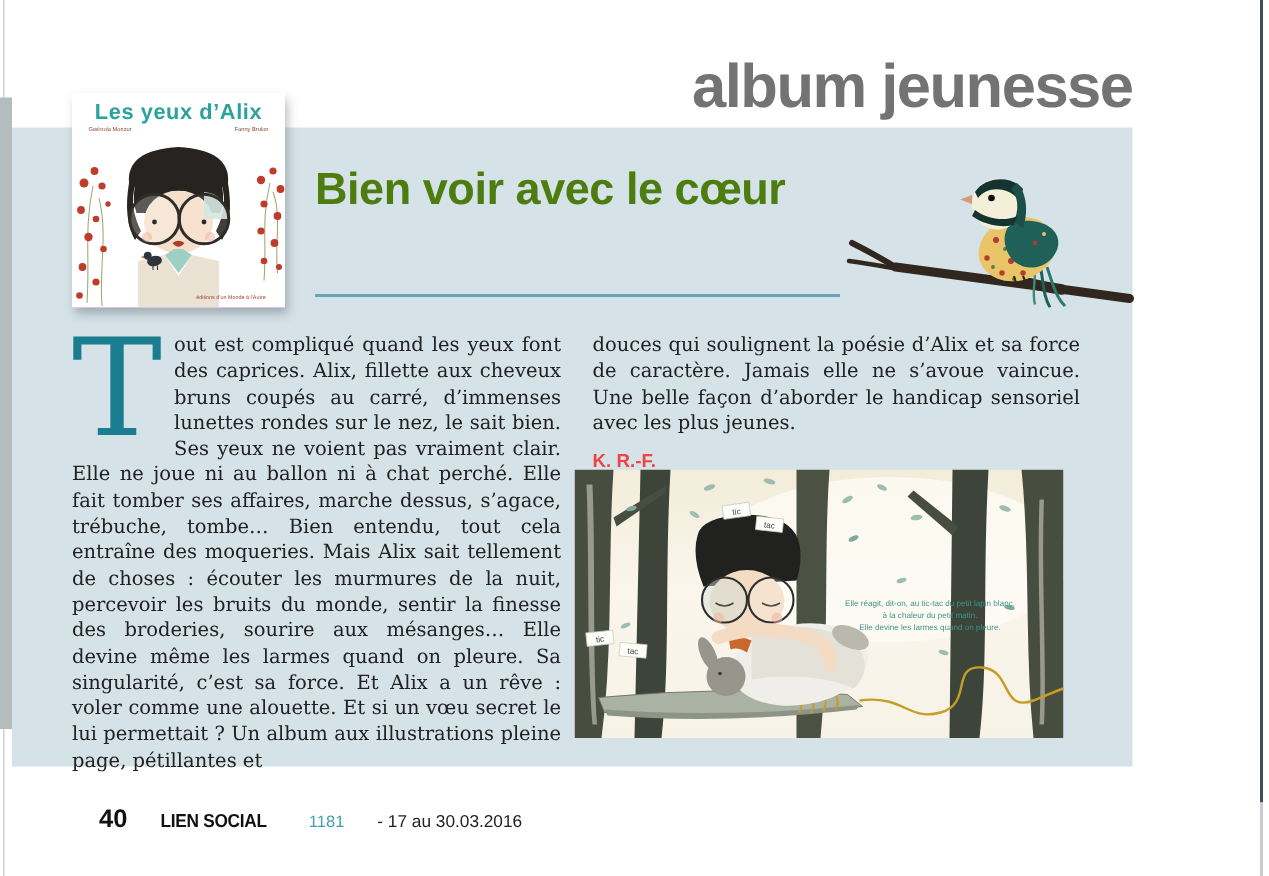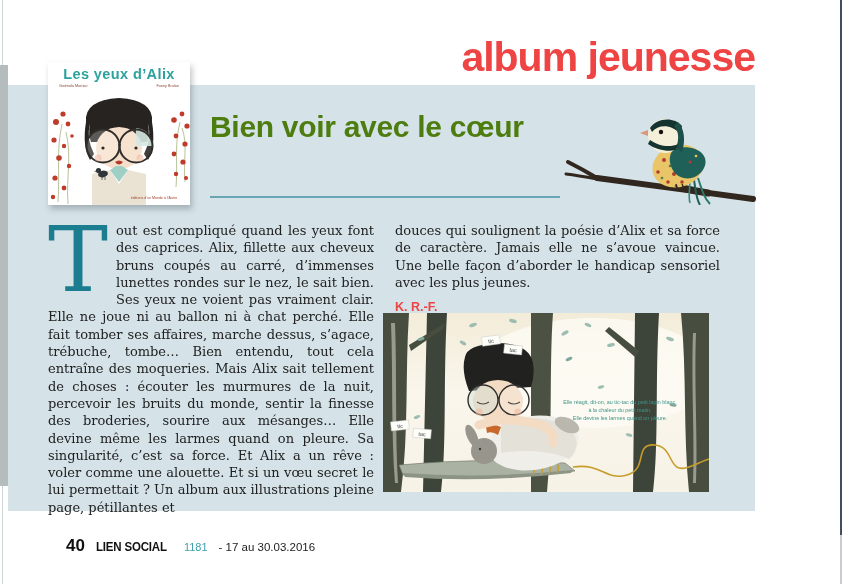--- a/index.html
+++ b/index.html
@@ -6,21 +6,21 @@
   #page{position:relative;width:846px;height:584px;background:#ffffff;overflow:hidden;
         font-family:"Liberation Sans",sans-serif;}
   
   .left-line{position:absolute;left:2px;top:0;width:1px;height:584px;background:#cfd4d4;}
   .left-bar{position:absolute;left:0;top:65px;width:8px;height:421px;background:#b4bcbd;}
   .right-line-dark{position:absolute;left:840px;top:0;width:2px;height:535px;background:#3f4e61;}
   .right-line-light{position:absolute;left:840px;top:535px;width:2px;height:49px;background:#c9ccd0;}
 
   
   .category{position:absolute;right:91px;top:34px;font-size:41px;font-weight:700;
-            color:#ef4444;letter-spacing:-1px;}
+            color:#737373;letter-spacing:-1px;}
 
   
   .panel{position:absolute;left:8px;top:85px;width:747px;height:426px;background:#d5e2e8;}
 
   
   .cover{position:absolute;left:48px;top:62px;width:142px;height:143px;background:#f0abfc;
          box-shadow:2px 4px 6px rgba(70,80,85,.35);}
 
   
   .title{position:absolute;left:210px;top:110px;font-size:30px;font-weight:700;
@@ -40,21 +40,21 @@
   .col2{left:395px;width:325px;}
   .dropcap{float:left;font-family:"DejaVu Serif",serif;font-size:90px;line-height:70px;
            height:70px;color:#1a7e90;margin:3px 8px 0 0;}
   .signature{text-align:left;font-family:"Liberation Sans",sans-serif;font-weight:700;
              font-size:12.5px;color:#ef4444;margin:8px 10px 0 0;}
 
   
   .spread{position:absolute;left:383px;top:313px;width:326px;height:179px;}
 
   
-  .footer{position:absolute;left:66px;top:536px;display:flex;align-items:baseline;gap:11px;}
+  .footer{position:absolute;left:66px;top:536px;display:flex;align-items:baseline;gap:22px;}
   .footer .pn{font-size:17px;font-weight:700;color:#111;}
   .footer .mag{font-size:12.5px;font-weight:700;letter-spacing:-.2px;color:#111;
                transform:scaleX(.92);transform-origin:left;}
   .footer .iss{font-size:11px;font-weight:400;color:#3f9fae;}
   .footer .dat{font-size:11.5px;color:#222;}
   svg text{font-family:"Liberation Sans",sans-serif;}
 </style>
 </head>
 <body>
 

